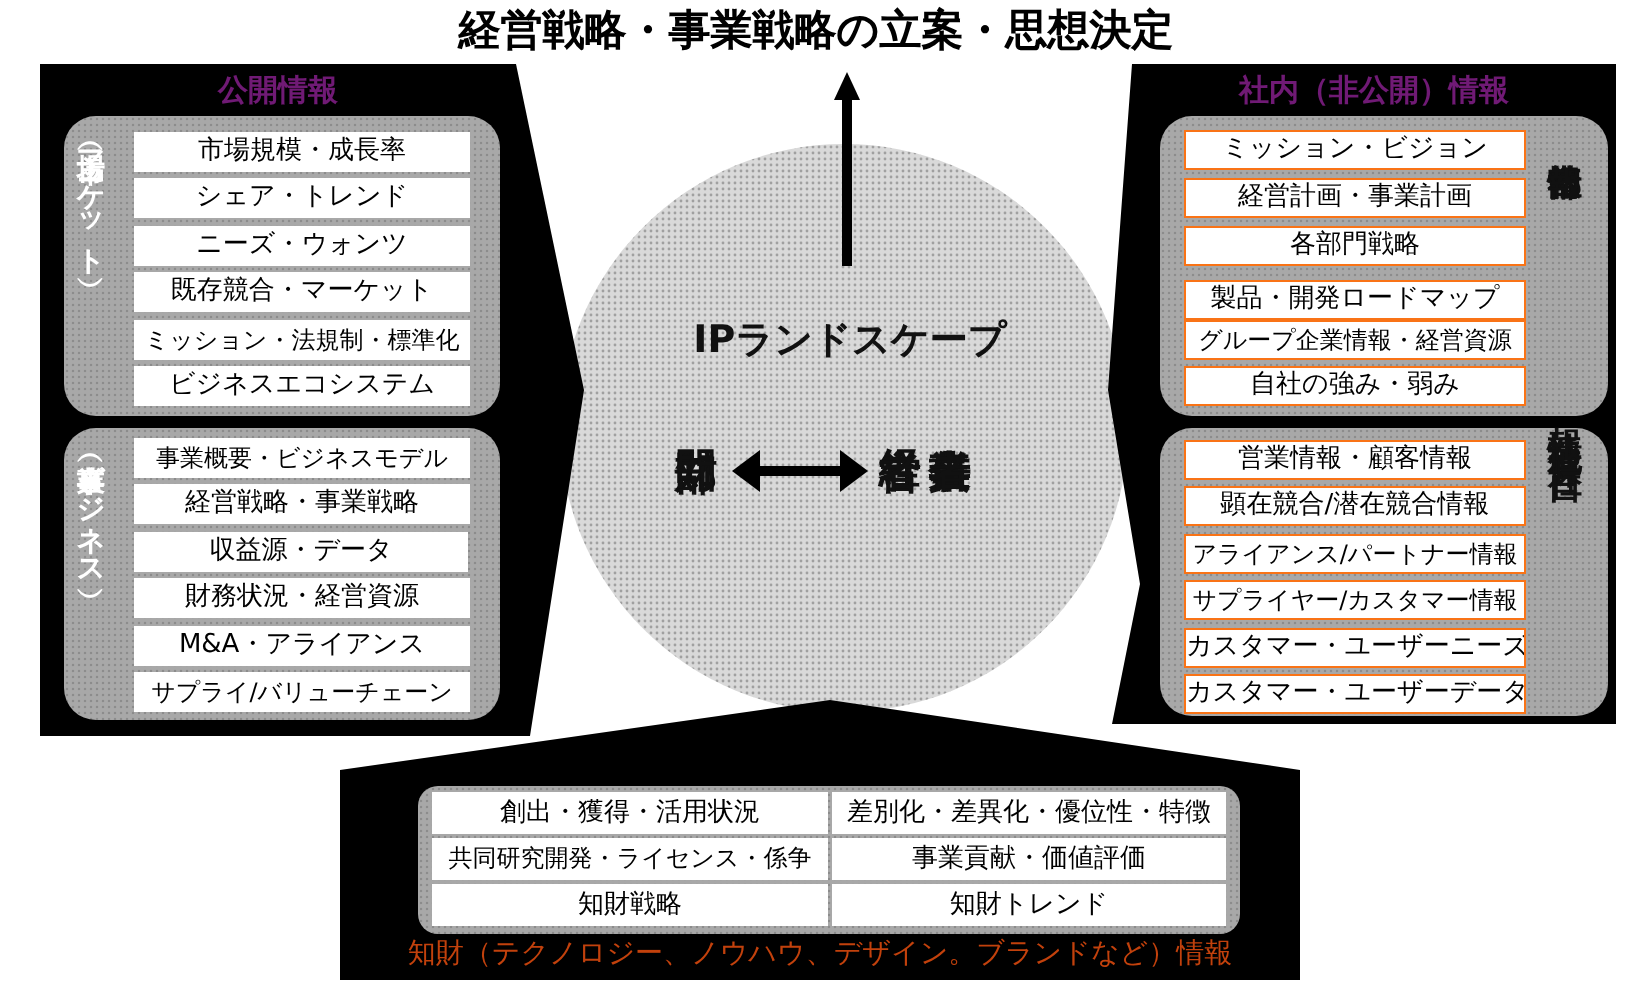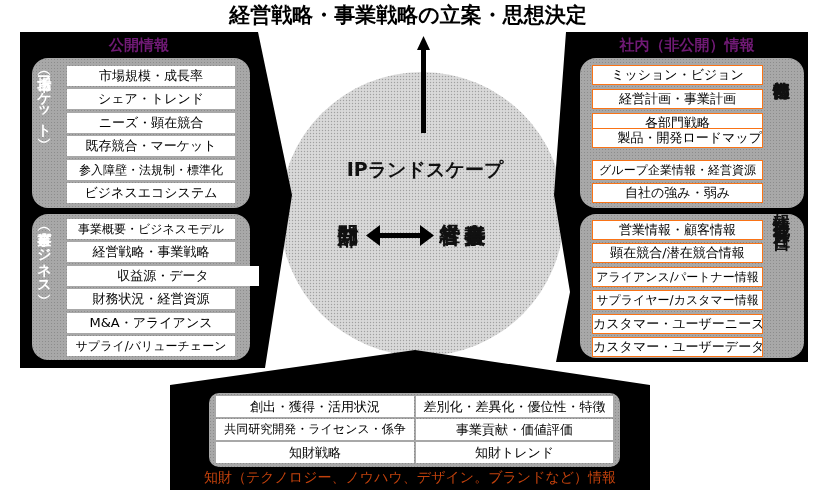--- a/index.html
+++ b/index.html
@@ -79,46 +79,46 @@
   </g>
 </svg>
 
 <div class="title">経営戦略・事業戦略の立案・思想決定</div>
 
 <div class="panel-head" style="left:20px;width:238px;top:35px;">公開情報</div>
 
 <div class="gray-box" style="left:32px;top:58px;width:218px;height:150px;"></div>
 <div class="side-label" style="left:37px;top:66px;height:140px;font-size:14px;line-height:16px;">市場（マーケット）</div>
 
-<div class="item" style="left:67px;top:66px;width:168px;">市場規模・成長率</div>
+<div class="item" style="left:67px;top:66px;width:168px;font-family:Liberation Mono, monospace;">市場規模・成長率</div>
 <div class="item" style="left:67px;top:89px;width:168px;">シェア・トレンド</div>
-<div class="item" style="left:67px;top:113px;width:168px;">ニーズ・顕在競合</div>
+<div class="item" style="left:67px;top:113px;width:168px;">ニーズ・ウォンツ</div>
 <div class="item" style="left:67px;top:136px;width:168px;">既存競合・マーケット</div>
-<div class="item" style="left:67px;top:160px;width:168px;font-size:12px;">参入障壁・法規制・標準化</div>
+<div class="item" style="left:67px;top:160px;width:168px;font-size:12px;">ミッション・法規制・標準化</div>
 <div class="item" style="left:67px;top:183px;width:168px;">ビジネスエコシステム</div>
 
 <div class="gray-box" style="left:32px;top:214px;width:218px;height:146px;"></div>
 <div class="side-label" style="left:37px;top:222px;height:136px;font-size:14px;line-height:16px;">事業（ビジネス）</div>
 
 <div class="item" style="left:67px;top:219px;width:168px;font-size:12px;">事業概要・ビジネスモデル</div>
 <div class="item" style="left:67px;top:242px;width:168px;">経営戦略・事業戦略</div>
-<div class="item" style="left:67px;top:266px;width:192px;text-align:center;">収益源・データ</div>
+<div class="item" style="left:67px;top:266px;width:167px;text-align:center;">収益源・データ</div>
 <div class="item" style="left:67px;top:289px;width:168px;">財務状況・経営資源</div>
 <div class="item" style="left:67px;top:313px;width:168px;">M&amp;A・アライアンス</div>
 <div class="item" style="left:67px;top:336px;width:168px;font-size:12px;">サプライ/バリューチェーン</div>
 
 <div class="panel-head" style="left:566px;width:242px;top:35px;">社内（非公開）情報</div>
 
 <div class="gray-box" style="left:580px;top:58px;width:224px;height:150px;"></div>
 <div class="side-label dark" style="left:772px;top:68px;height:135px;font-size:17px;line-height:20px;">自社内部情報</div>
 
 <div class="item bordered" style="left:592px;top:65px;width:171px;">ミッション・ビジョン</div>
 <div class="item bordered" style="left:592px;top:89px;width:171px;">経営計画・事業計画</div>
 <div class="item bordered" style="left:592px;top:113px;width:171px;">各部門戦略</div>
-<div class="item bordered" style="left:592px;top:128px;width:171px;text-align:right;">製品・開発ロードマップ</div>
+<div class="item bordered" style="left:592px;top:140px;width:171px;">製品・開発ロードマップ</div>
 <div class="item bordered" style="left:592px;top:160px;width:171px;font-size:12px;">グループ企業情報・経営資源</div>
 <div class="item bordered" style="left:592px;top:183px;width:171px;">自社の強み・弱み</div>
 
 <div class="gray-box" style="left:580px;top:214px;width:224px;height:144px;"></div>
 <div class="side-label dark" style="left:772px;top:220px;height:138px;font-size:17px;line-height:20px;letter-spacing:-3px;">自社保有他社情報</div>
 
 <div class="item bordered" style="left:592px;top:220px;width:171px;">営業情報・顧客情報</div>
 <div class="item bordered" style="left:592px;top:243px;width:171px;">顕在競合/潜在競合情報</div>
 <div class="item bordered" style="left:592px;top:267px;width:171px;font-size:12px;">アライアンス/パートナー情報</div>
 <div class="item bordered" style="left:592px;top:290px;width:171px;font-size:12px;">サプライヤー/カスタマー情報</div>

